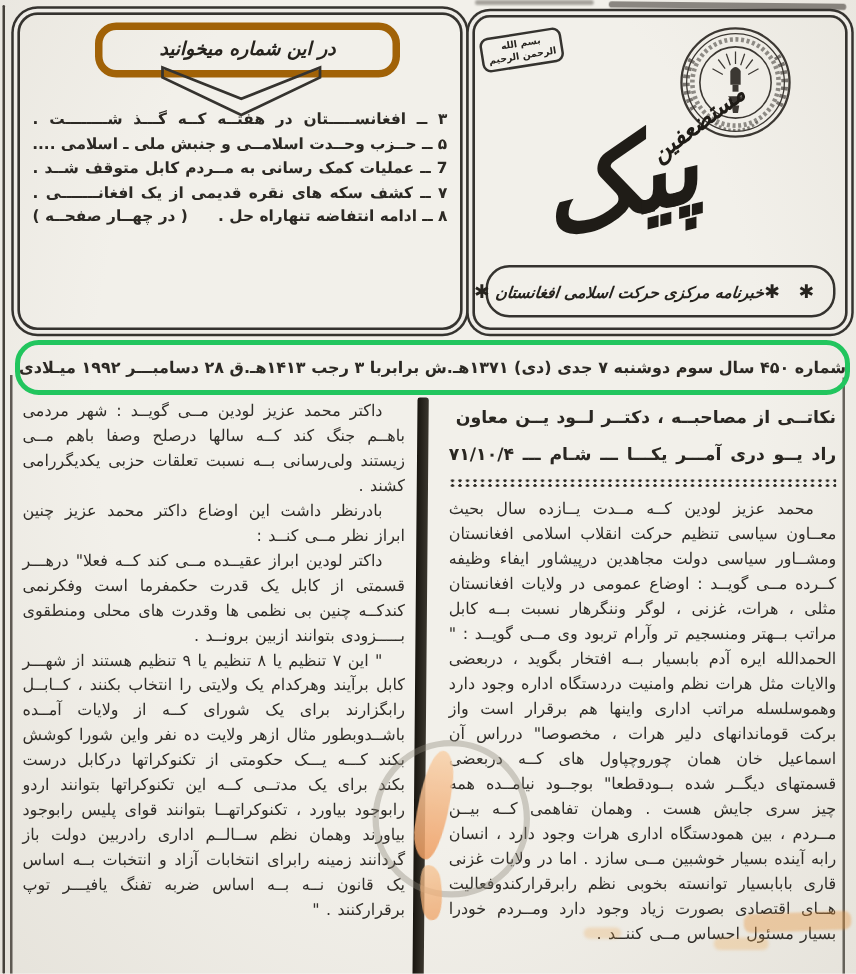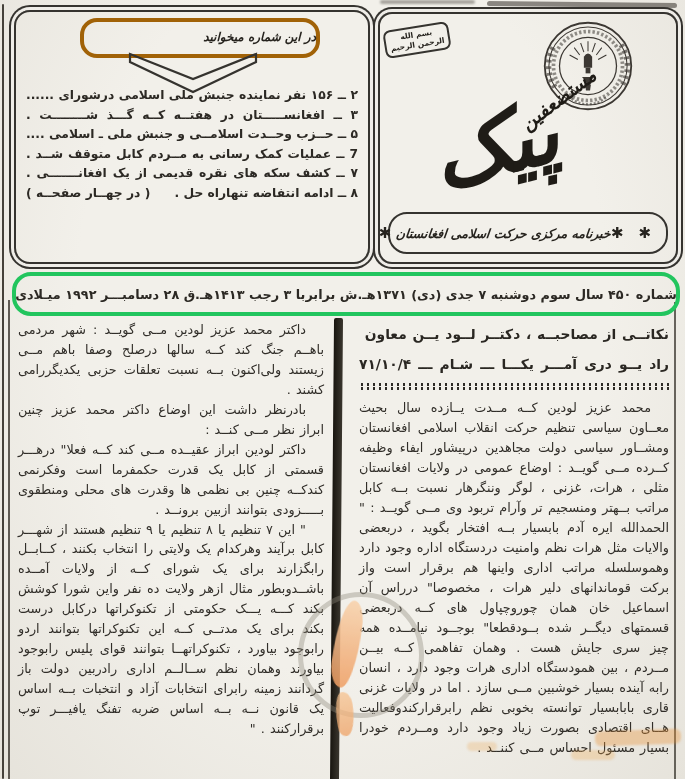--- a/index.html
+++ b/index.html
@@ -22,22 +22,22 @@
     position:absolute;border:2px solid #35332f;border-radius:16px;
     box-shadow:0 0 0 3px #efede8, 0 0 0 5px #35332f;
     background:transparent;
   }
   .contents-box{left:14px;top:10px;width:352px;height:250px;}
   .masthead-box{left:378px;top:12px;width:296px;height:248px;overflow:hidden;border-radius:14px;}
 
   
   .toc-header{
     position:absolute;top:6px;right:48px;width:232px;height:32px;
-    border:4px solid #a16207;border-radius:17px;
-    line-height:30px;font-weight:bold;font-style:italic;font-size:12px;color:#26231e;
+    border:6px solid #a16207;border-radius:17px;
+    text-align:center;line-height:30px;font-weight:bold;font-style:italic;font-size:15px;color:#26231e;
   }
   .toc-arrow{position:absolute;top:40px;right:100px;}
   .toc-list{position:absolute;top:74px;right:10px;left:10px;bottom:4px;font-size:12.3px;font-weight:bold;color:#2c2924;}
   .toc-item{line-height:19.6px;text-align:justify;text-align-last:justify;white-space:nowrap;overflow:hidden;}
   .toc-item-split{display:flex;justify-content:space-between;line-height:19.6px;}
 
   
   .bismillah-box{
     position:absolute;top:12px;left:4px;width:56px;padding:2px 3px;
     border:2px solid #35332f;border-radius:7px;transform:rotate(-9deg);
@@ -110,21 +110,20 @@
 <div class="top-smudge2"></div>
 
 <div class="dbl-box contents-box">
   <div class="toc-header">در این شماره میخوانید</div>
   <div class="toc-arrow">
     <svg width="150" height="42" viewBox="0 0 150 42">
       <polygon points="12,2 75,27 138,2 138,10 75,40 12,10" fill="none" stroke="#35332f" stroke-width="2.2"></polygon>
     </svg>
   </div>
   <div class="toc-list">
-    <div class="toc-item">۲ ــ ۱۵۶ نفر نماینده جنبش ملی اسلامی درشورای ......</div>
     <div class="toc-item">۳ ــ افغانســـــتان در هفتــه کــه گـــذ شــــــــت .</div>
     <div class="toc-item">۵ ــ حــزب وحــدت اسلامــی و جنبش ملی ـ اسلامی ......</div>
     <div class="toc-item">7 ــ عملیات کمک رسانی به مــردم کابل  متوقف شــد .</div>
     <div class="toc-item">۷ ــ کشف سکه های نقره قدیمی از یک افغانـــــــی .</div>
     <div class="toc-item-split">
       <span>۸ ــ ادامه انتفاضه تنهاراه حل .</span>
       <span>( در چهــار صفحــه )</span>
     </div>
   </div>
 </div>
@@ -166,21 +165,21 @@
   <div class="col right-col">
     <div class="headline">
       <div class="hl">نکاتــی از مصاحبــه ، دکتــر لــود یــن معاون  سیاســـی</div>
       <div class="hl">راد یــو دری آمـــر یکـــا ـــ شـام ـــ ۷۱/۱۰/۴</div>
     </div>
     <div class="chain-divider"></div>
     <p>محمد عزیز لودین کــه مــدت یــازده سال بحیث معــاون سیاسی تنظیم حرکت انقلاب اسلامی افغانستان ومشــاور سیاسی دولت مجاهدین درپیشاور ایفاء وظیفه کــرده مــی گویــد : اوضاع عمومی در ولایات افغانستان مثلی ، هرات، غزنی ، لوگر وننگرهار نسبت بــه کابل مراتب بــهتر ومنسجیم تر وآرام تربود وی مــی گویــد : " الحمدالله ایره آدم بابسیار بــه افتخار بگوید ، دربعضی والایات مثل هرات نظم وامنیت دردستگاه اداره وجود دارد وهموسلسله مراتب اداری واینها هم برقرار است واز برکت قوماندانهای دلیر هرات ، مخصوصا" درراس آن اسماعیل خان همان چوروچپاول های کــه دربعضی قسمتهای دیگــر شده بــودقطعا" بوجــود نیامــده همه چیز سری جایش هست . وهمان تفاهمی کــه بیــن مــردم ، بین همودستگاه اداری هرات وجود دارد ، انسان رابه آینده بسیار خوشبین مــی سازد . اما در ولایات غزنی قاری بابابسیار توانسته بخوبی نظم رابرقرارکندوفعالیت هــای اقتصادی بصورت زیاد وجود دارد ومــردم خودرا بسیار مسئول احساس مــی کننــد .</p>
   </div>
 
   <div class="col left-col">
-    <p>داکتر محمد عزیز لودین مــی گویــد : شهر مردمی باهــم جنگ کند کــه سالها درصلح وصفا باهم مــی زیستند ولی‌اکنون بــه نسبت تعلقات حزبی یکدیگررامی کشند .</p>
+    <p>داکتر محمد عزیز لودین مــی گویــد : شهر مردمی باهــم جنگ کند کــه سالها درصلح وصفا باهم مــی زیستند ولی‌رسانی بــه نسبت تعلقات حزبی یکدیگررامی کشند .</p>
     <p>بادرنظر داشت این اوضاع داکتر محمد عزیز چنین ابراز نظر مــی کنــد :</p>
     <p>داکتر لودین ابراز عقیــده مــی کند کــه فعلا" درهـــر قسمتی از کابل یک قدرت حکمفرما است وفکرنمی کندکــه چنین بی نظمی ها وقدرت های محلی ومنطقوی بـــــزودی بتوانند ازبین برونــد .</p>
     <p>" این ۷ تنظیم یا ۸ تنظیم یا ۹ تنظیم هستند از شهـــر کابل برآیند وهرکدام یک ولایتی را انتخاب بکنند ، کــابــل رابگزارند برای یک شورای کــه از ولایات آمــده باشــدوبطور مثال ازهر ولایت ده نفر واین شورا کوشش بکند کـــه یـــک حکومتی از تکنوکراتها درکابل درست بکند برای یک مدتــی کــه این تکنوکراتها بتوانند اردو رابوجود بیاورد ، تکنوکراتهــا بتوانند قوای پلیس رابوجود بیاورند وهمان نظم ســالــم اداری رادربین دولت باز گردانند زمینه رابرای انتخابات آزاد و انتخبات بــه اساس یک قانون نــه بــه اساس ضربه تفنگ یافیـــر توپ برقرارکنند . "</p>
   </div>
 </div>
 
 <div class="wm-circle"></div>
 <div class="flame1"></div>
 <div class="flame2"></div>
 <div class="stain-r1"></div>

